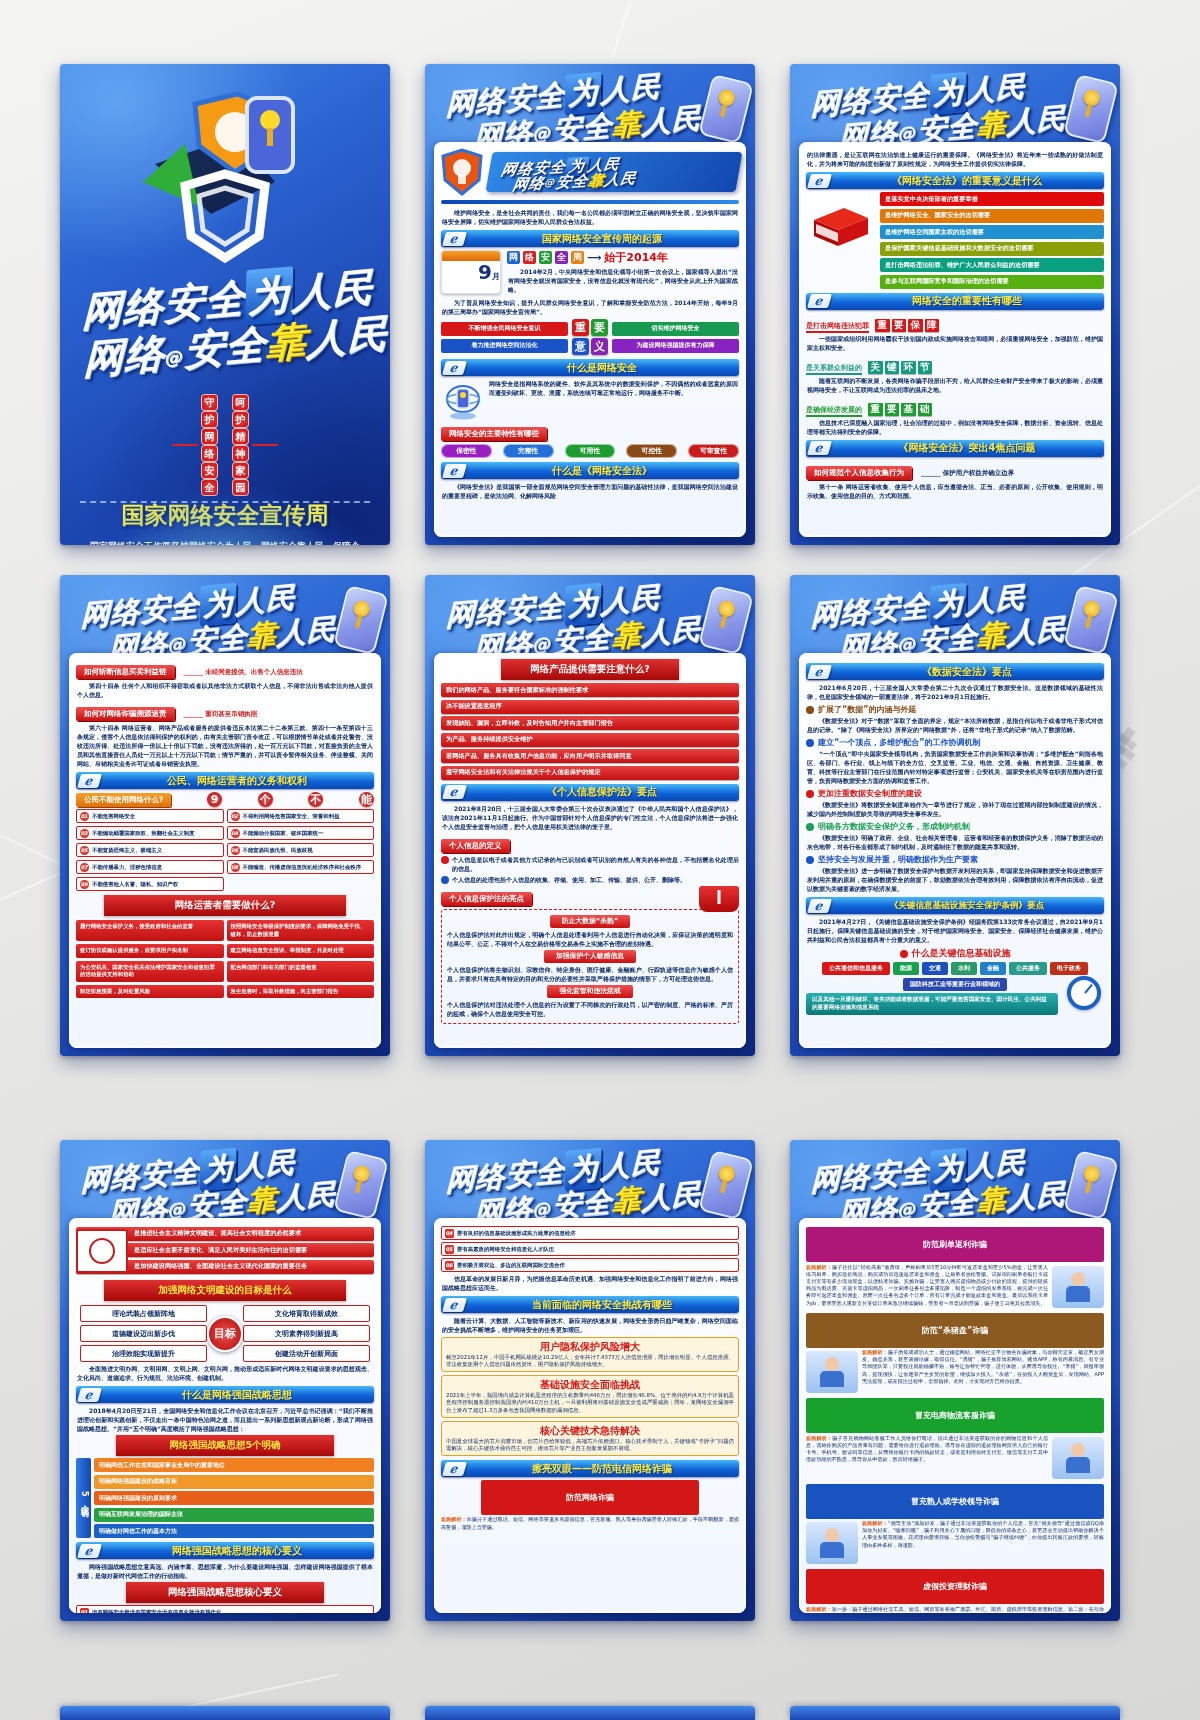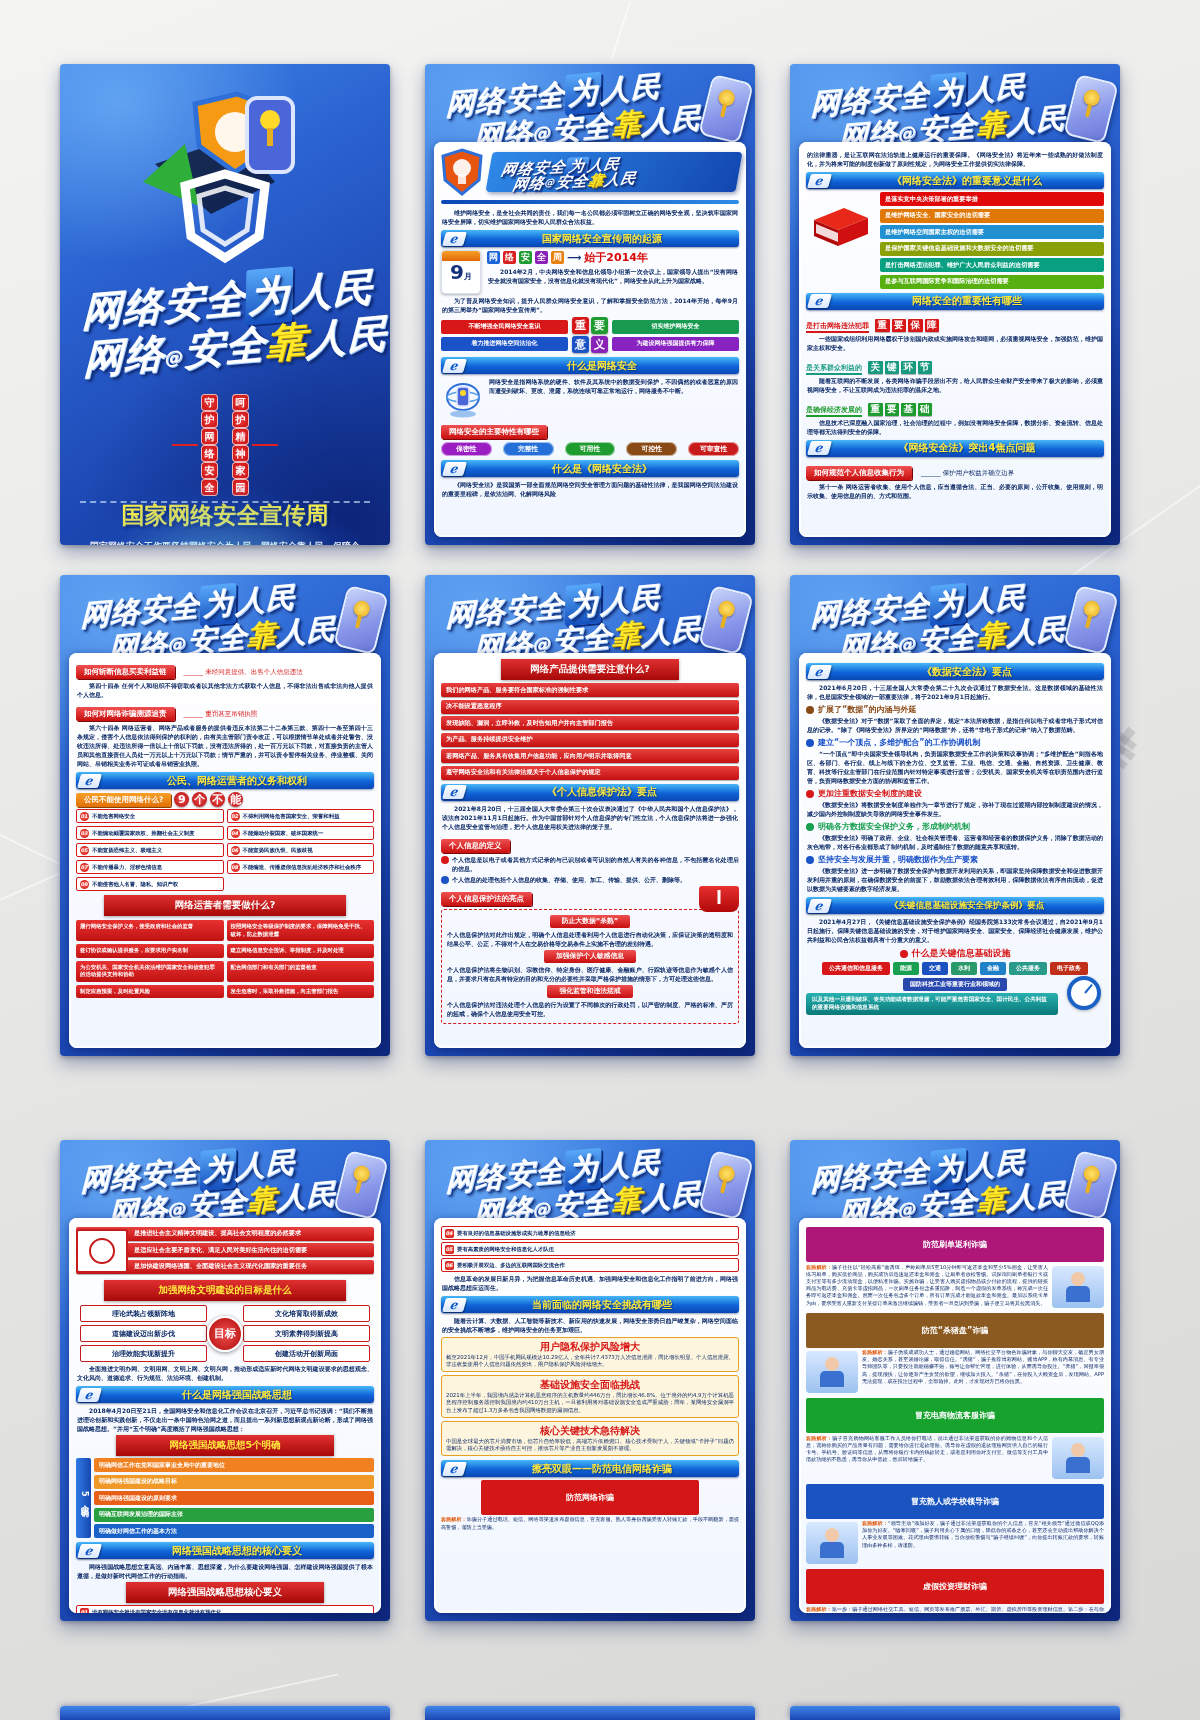--- a/index.html
+++ b/index.html
@@ -45,21 +45,21 @@
 box-shadow:1px 1px 2px rgba(0,0,0,.45)}
 .sec-t{flex:1;text-align:center;color:#ffe93c;font-weight:bold;font-size:10px;text-shadow:1px 1px 1px #063a8c}
 .sec-t.sm{font-size:8.6px}
 .body{font-size:6px;line-height:1.5;color:#0c2a66;text-align:justify;margin:2px 1px}
 .body.ind{text-indent:12px}
 .body.b{font-weight:bold}
 .chip{display:inline-block;background:linear-gradient(#f05050,#c80f0f);color:#fff;font-weight:bold;
 font-size:7.5px;padding:2px 8px;border-radius:2px;box-shadow:1px 1px 0 #7a0808}
 .chip.green{background:linear-gradient(#35a845,#157825);box-shadow:1px 1px 0 #0a4a14}
 .chip.orange{background:linear-gradient(#f8a028,#e07008);box-shadow:1px 1px 0 #8a4200}
-.note{font-size:6.5px;font-weight:normal;color:#d81818;margin-left:4px}
+.note{font-size:6.5px;font-weight:bold;color:#d81818;margin-left:4px}
 .note::before{content:"______ "}
 .note.green{color:#1f8c2f}.note.navy{color:#0c2a66}
 
 .stamp-row{display:flex;align-items:center;justify-content:center;gap:3px;margin-top:8px}
 .stamp-line{height:2px;width:26px;background:#e02020}
 .stamp{width:17px;height:17px;border-radius:4px;background:radial-gradient(#f04040,#c00808);
 color:#fff;font-size:10px;font-weight:bold;display:flex;align-items:center;justify-content:center;
 box-shadow:inset 0 0 0 1px rgba(255,255,255,.7)}
 .p1-sub{color:#f8f048;font-weight:bold;font-size:23px;text-align:center;margin-top:4px;
 text-shadow:1px 1px 0 #1a3f96,2px 2px 3px rgba(8,20,70,.8)}
@@ -87,22 +87,22 @@
 border-radius:2px;background:linear-gradient(#e84040,#c41010);box-shadow:0 1px 1px rgba(0,0,0,.3)}
 .cbar{display:block;color:#fff;font-weight:bold;font-size:6.2px;padding:2.5px 5px;margin:2.5px 0 2.5px 74px;border-radius:2px}
 
 .badge-row{display:flex;align-items:center;gap:6px}
 .ribbon{flex:1;background:linear-gradient(120deg,#2f8ae8,#1246b0);transform:skewX(-10deg);
 border-radius:4px;padding:3px 8px;box-shadow:2px 2px 4px rgba(8,25,90,.4)}
 .ribbon .t3d{text-shadow:1px 1px 0 #16388e,2px 2px 2px rgba(8,20,70,.8);transform:rotate(-3deg) skewX(-4deg)}
 .ribbon .r1{font-size:15px;margin-left:4px}.ribbon .r2{font-size:15px;margin:-4px 0 0 18px}
 .divider{height:4px;background:linear-gradient(90deg,#0a47b4,#2f8ae8);border-radius:2px;margin:4px 0}
 .cal-row{display:flex;gap:6px;align-items:flex-start}
-.cal{width:40px;height:44px;flex:none;background:#fff;border-radius:4px;border:1px solid #d8e0f0;
-box-shadow:0 1px 3px rgba(0,0,0,.3);overflow:hidden;text-align:center}
+.cal{width:60px;height:44px;flex:none;background:#fff;border-radius:4px;border:1px solid #d8e0f0;
+box-shadow:0 1px 3px rgba(0,0,0,.3);overflow:hidden;text-align:right}
 .cal-top{height:10px;background:linear-gradient(#f8a028,#e06808)}
 .cal-num{font-size:20px;font-weight:bold;color:#14307a;line-height:1.1}
 .cal-num small{font-size:8px}
 .week-row{display:flex;align-items:center;gap:3px;margin-bottom:2px}
 .wchar{width:13px;height:13px;border-radius:2px;color:#fff;font-size:9px;font-weight:bold;
 display:flex;align-items:center;justify-content:center}
 .arrow{color:#14307a;font-size:10px;font-weight:bold}
 .since{color:#d80808;font-weight:bold;font-size:11px}
 .meaning{display:flex;align-items:center;gap:4px;margin:3px 0}
 .mcol{flex:1;display:flex;flex-direction:column;gap:3px}
@@ -403,21 +403,21 @@
     </div>
     <div>
       <span class="chip">如何对网络诈骗溯源追责</span>
       <span class="note">重罚甚至吊销执照</span>
       <p class="body b ind">第六十四条 网络运营者、网络产品或者服务的提供者违反本法第二十二条第三款、第四十一条至第四十三条规定，侵害个人信息依法得到保护的权利的，由有关主管部门责令改正，可以根据情节单处或者并处警告、没收违法所得、处违法所得一倍以上十倍以下罚款，没有违法所得的，处一百万元以下罚款，对直接负责的主管人员和其他直接责任人员处一万元以上十万元以下罚款；情节严重的，并可以责令暂停相关业务、停业整顿、关闭网站、吊销相关业务许可证或者吊销营业执照。</p>
     </div>
     <div class="sec">
       <span class="e-ic">e</span>
       <span class="sec-t">公民、网络运营者的义务和权利</span>
     </div>
-    <div style="display:flex;align-items:center;gap:3px;justify-content:flex-start;margin:2px 0">
+    <div style="display:flex;align-items:center;gap:3px;justify-content:space-between;margin:2px 0">
       <span class="chip orange">公民不能使用网络什么?</span>
       <span class="mc" style="background:radial-gradient(#f05050,#b00a0a);width:15px;height:15px;border-radius:50%">9</span>
       <span class="mc" style="background:radial-gradient(#f05050,#b00a0a);width:15px;height:15px;border-radius:50%">个</span>
       <span class="mc" style="background:radial-gradient(#f05050,#b00a0a);width:15px;height:15px;border-radius:50%">不</span>
       <span class="mc" style="background:radial-gradient(#f05050,#b00a0a);width:15px;height:15px;border-radius:50%">能</span>
     </div>
     <div class="grid2">
       <div class="itm">
         <span class="num">01</span>
           <span>不能危害网络安全</span>

